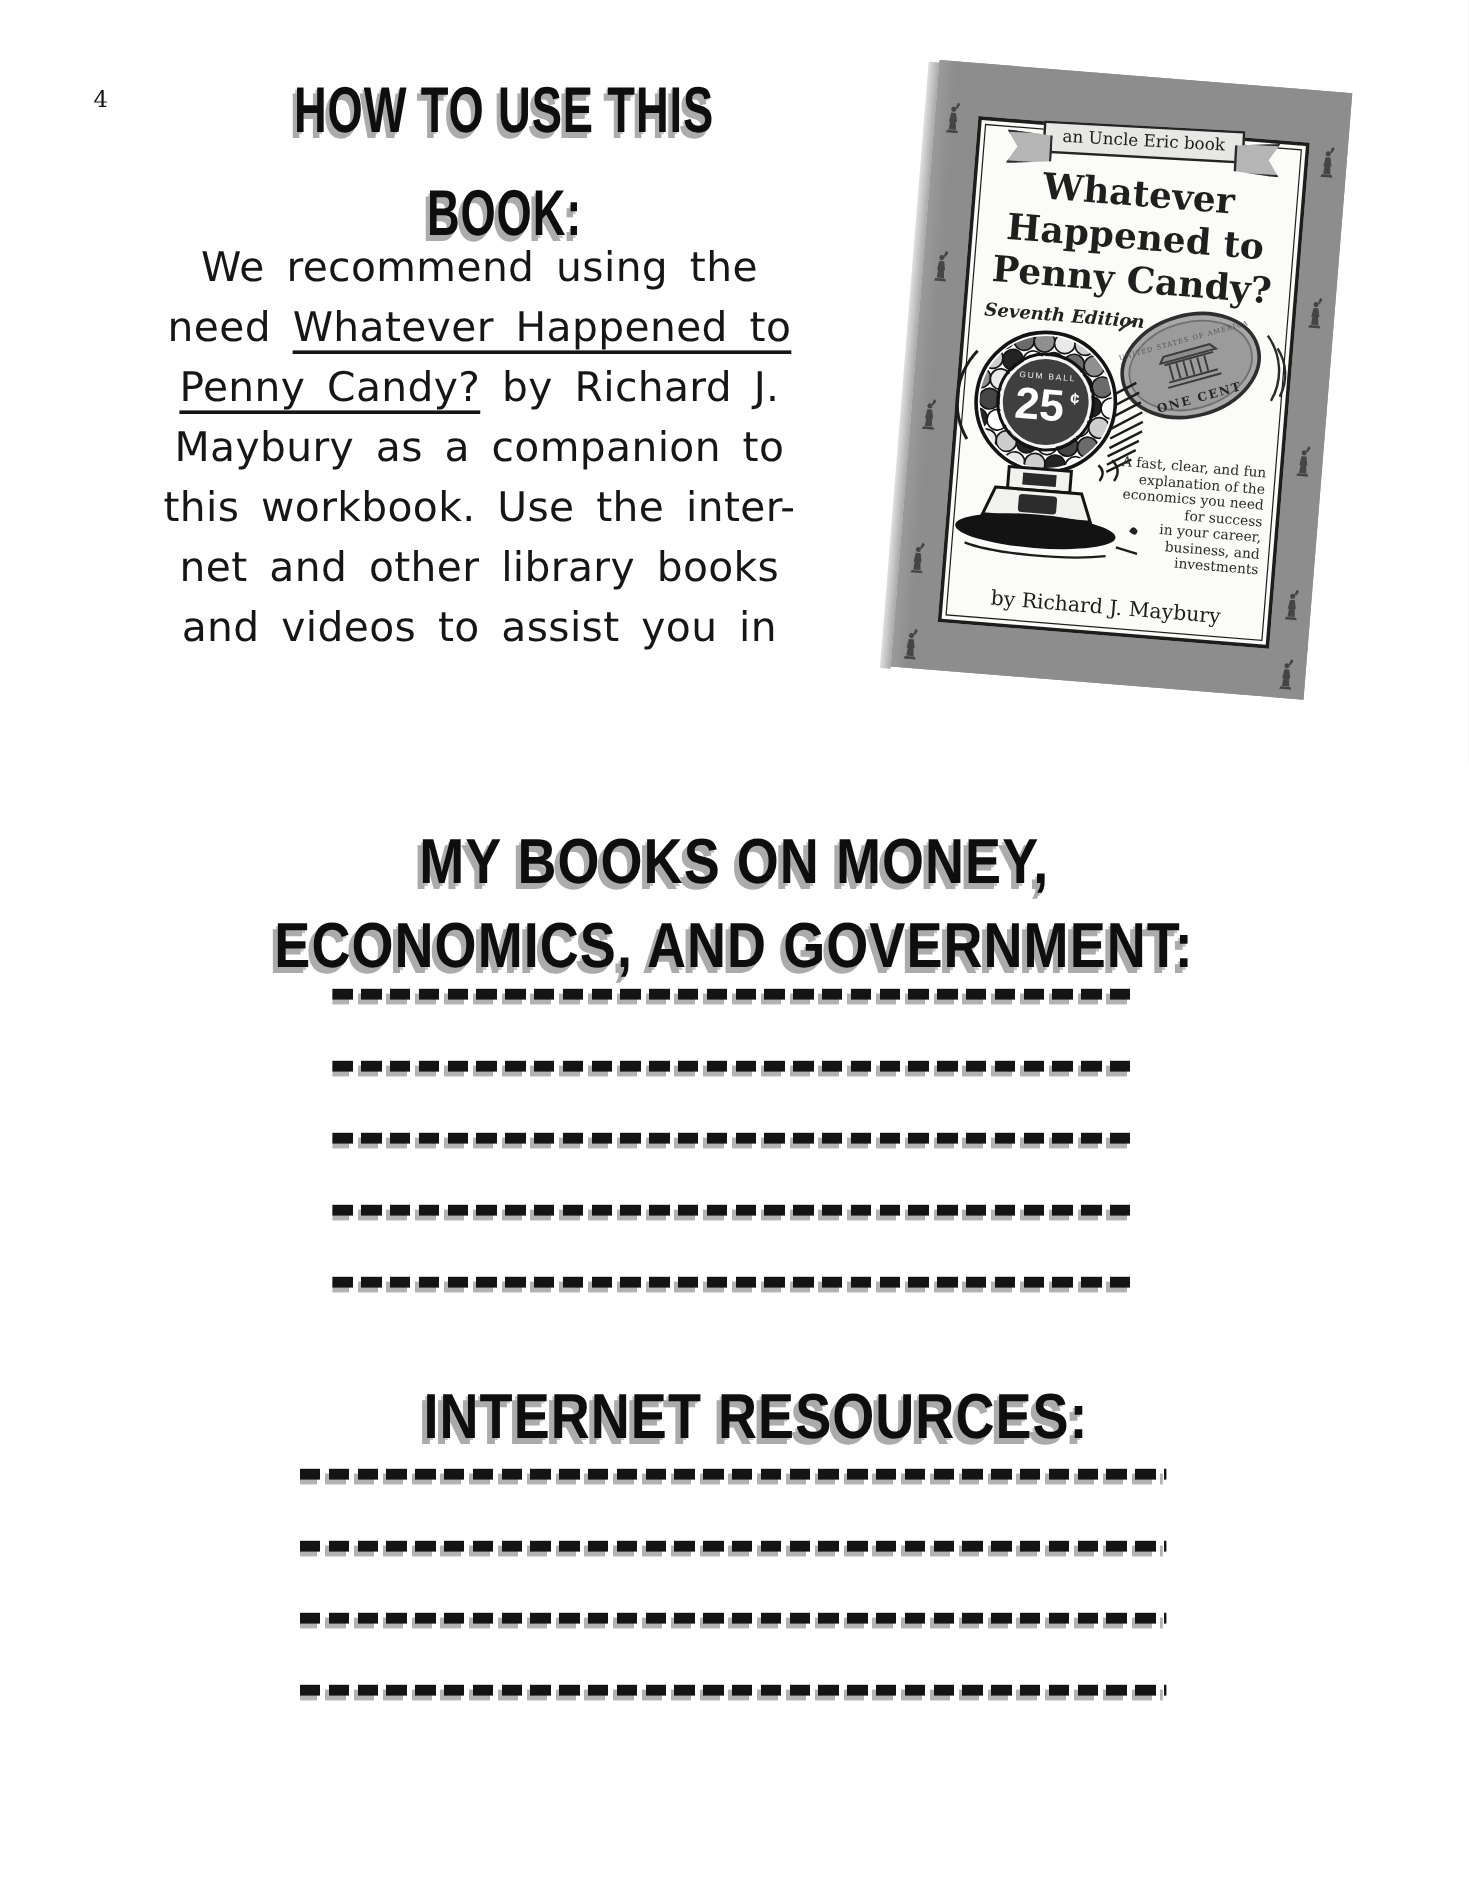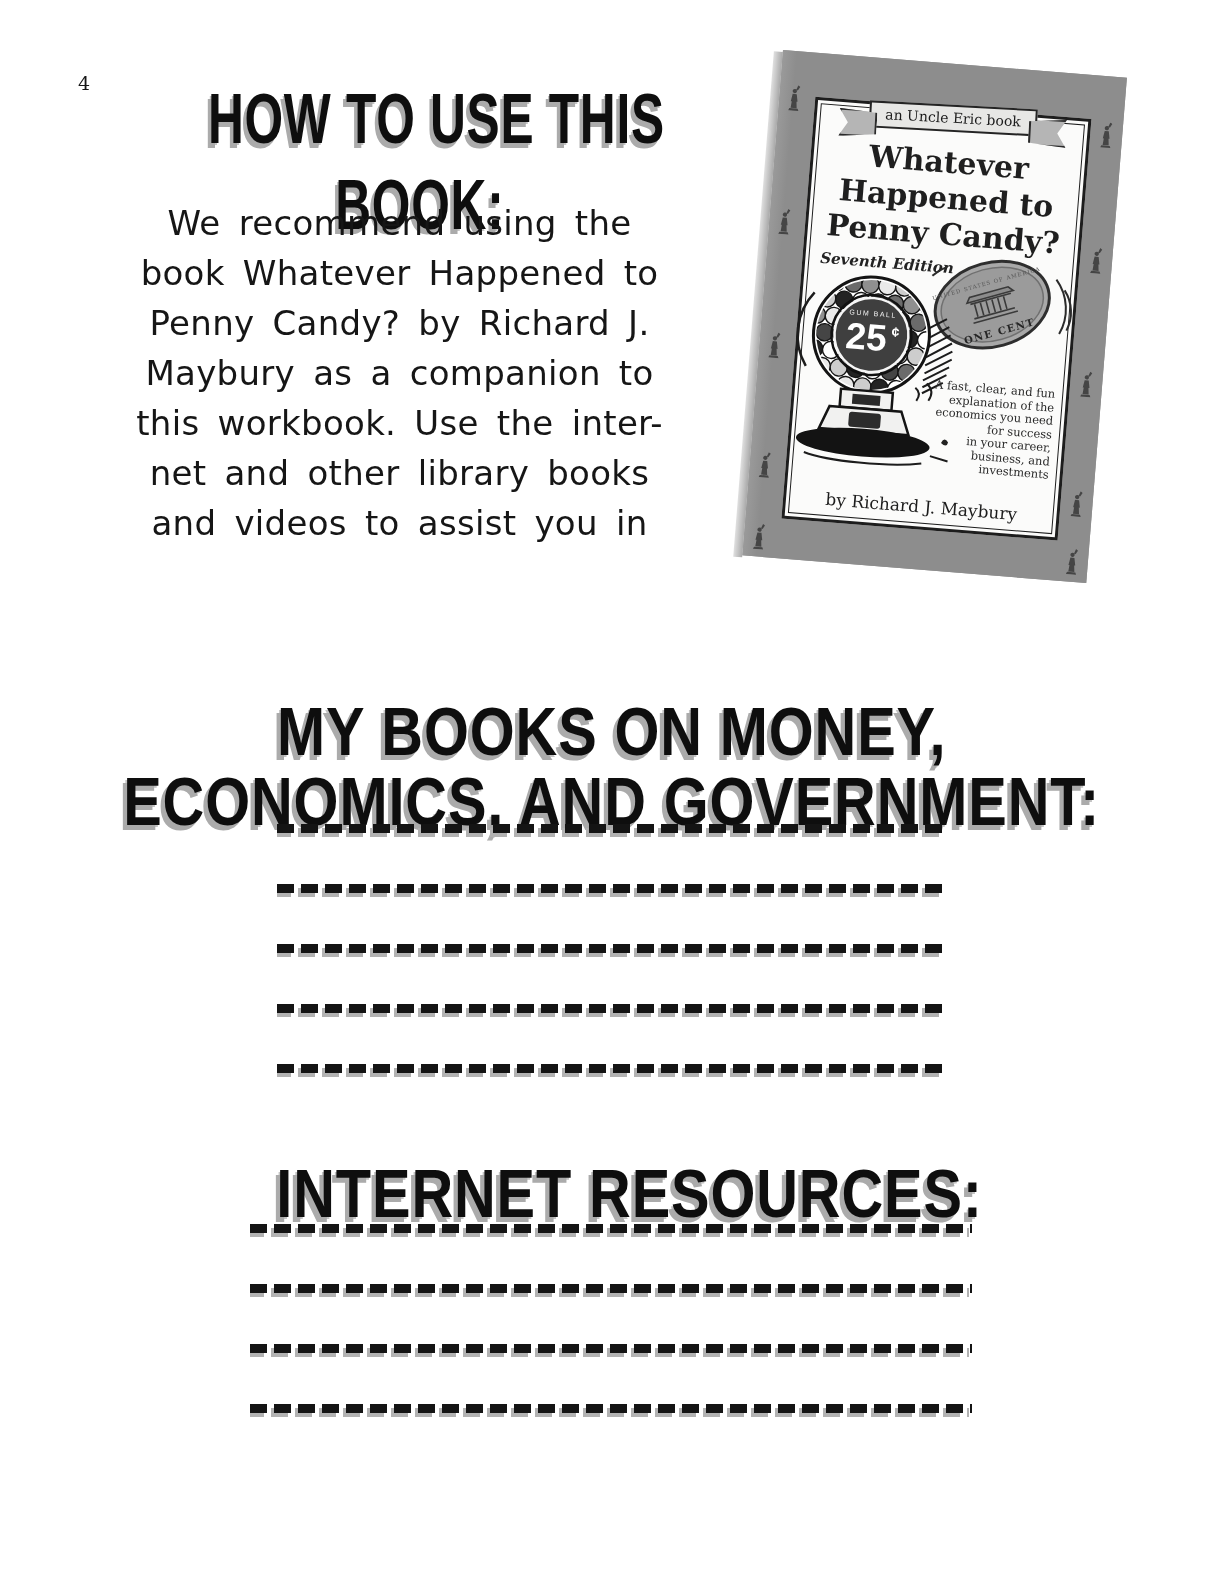--- a/index.html
+++ b/index.html
@@ -5,31 +5,31 @@
   html,body{margin:0;padding:0;background:#e8e8e8;}
   .page{position:relative;width:1224px;height:1584px;background:#ffffff;margin:0 auto;
         font-family:"DejaVu Sans",sans-serif;color:#161616;overflow:hidden;}
 
   
   .display{position:absolute;text-align:center;font-family:"Liberation Sans",sans-serif;
            font-weight:900;color:#0e0e0e;white-space:nowrap;}
   .display .ln{display:block;}
   .display .sc{display:inline-block;transform:scaleX(.70);transform-origin:50% 50%;
                text-shadow:-5px 5px 0 #ababab, -2px 2px 0 #c4c4c4;letter-spacing:1px;}
-  .h1{left:110px;top:28px;width:620px;font-size:71px;line-height:86px;}
-  .h2{left:0;width:1224px;font-size:68px;line-height:70px;}
+  .h1{left:110px;top:13px;width:620px;font-size:54px;line-height:86px;}
+  .h2{left:0;width:1224px;font-size:53px;line-height:70px;}
   .h2 .sc{transform:scaleX(.85);}
   .h2.books{top:640px;}
   .h2.internet{top:1102px;margin-left:18px;}
 
   
   .intro-paragraph{position:absolute;left:87px;top:198px;width:625px;
     font-size:34px;line-height:50px;text-align:center;word-spacing:7px;letter-spacing:.3px;}
   .para-line{white-space:nowrap;}
-  .para-line .u{text-decoration-thickness:3px;text-underline-offset:8px;margin-top:45px;}
+  .para-line .u{text-decoration:underline;text-decoration-thickness:3px;text-underline-offset:8px;margin-top:45px;}
 
   
   .page-num{position:absolute;left:78px;top:72px;font-family:"DejaVu Serif",serif;font-size:19px;}
 
   
   .lines-group{position:absolute;}
   .lines-group.books{top:824px;left:277px;width:670px;}
   .lines-group.internet{top:1224px;left:250px;width:722px;}
   .write-line{height:13px;margin-bottom:47px;
     background-image:
@@ -75,21 +75,21 @@
 
   <div class="page-num">4</div>
 
   <h1 class="display h1">
     <span class="ln"><span class="sc">HOW TO USE THIS</span></span>
     <span class="ln"><span class="sc">BOOK:</span></span>
   </h1>
 
   <div class="intro-paragraph">
       <div class="para-line"><span>We recommend using the</span></div>
-      <div class="para-line"><span>book </span><span class="u">Whatever Happened to</span></div>
+      <div class="para-line"><span>need </span><span class="u">Whatever Happened to</span></div>
       <div class="para-line"><span class="u">Penny Candy?</span><span> by Richard J.</span></div>
       <div class="para-line"><span>Maybury as a companion to</span></div>
       <div class="para-line"><span>this workbook. Use the inter-</span></div>
       <div class="para-line"><span>net and other library books</span></div>
       <div class="para-line"><span>and videos to assist you in</span></div>
     </div>
 
   <div class="book">
     <div class="panel">
       <div class="inner-frame"></div>

